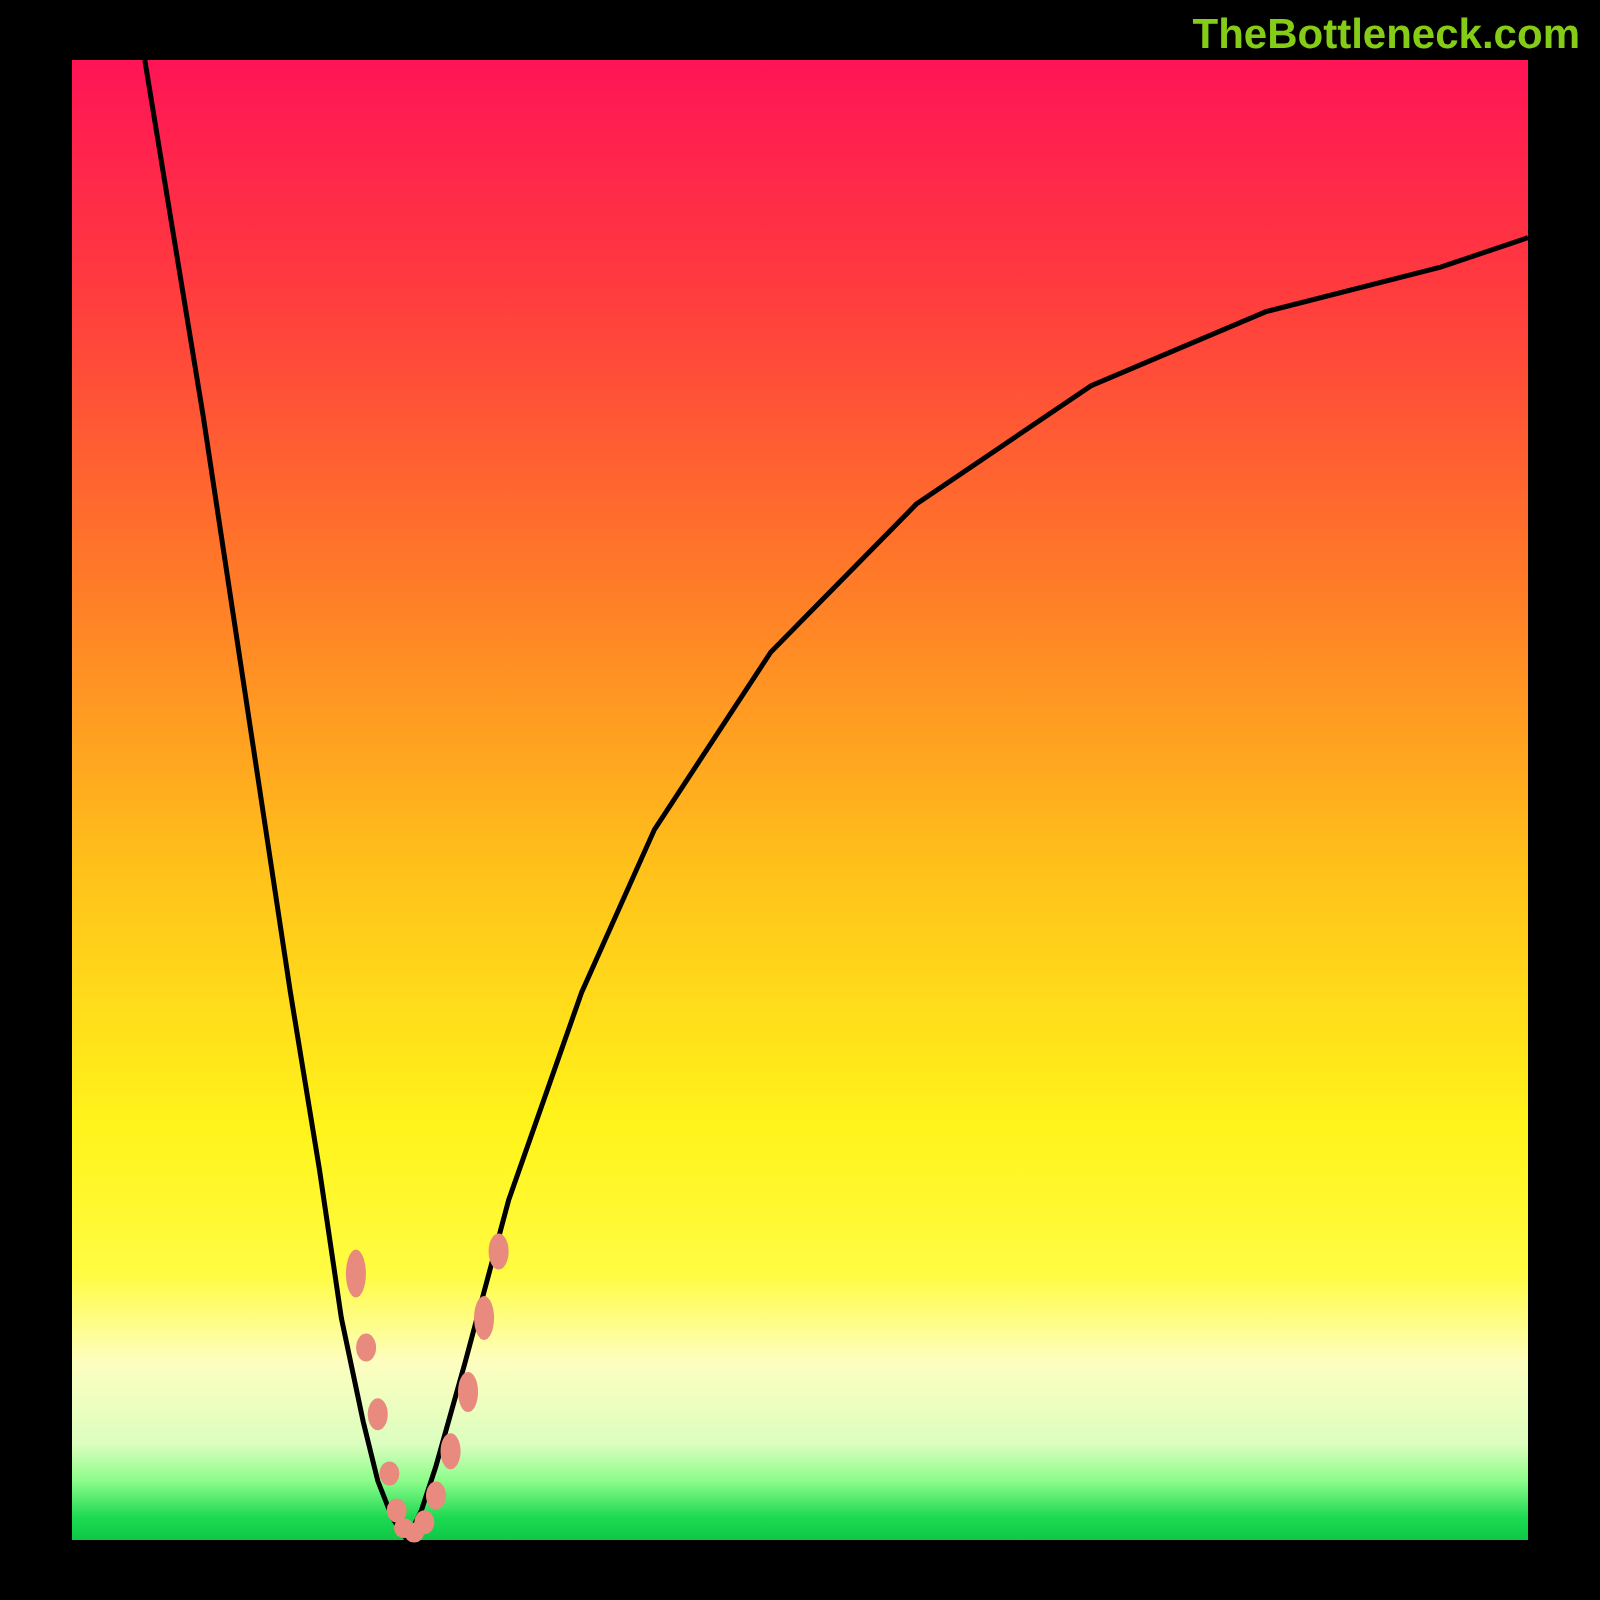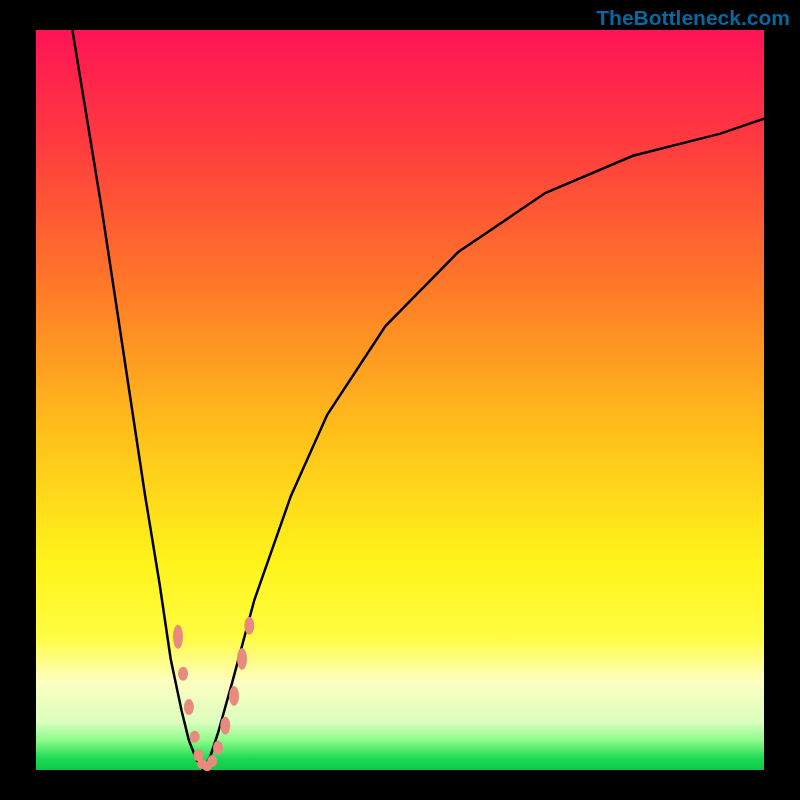--- a/index.html
+++ b/index.html
@@ -19,21 +19,21 @@
       position: absolute;
       top: 0;
       left: 0;
       width: 800px;
       height: 800px;
     }
     .watermark {
       position: absolute;
       top: 6px;
       right: 10px;
-      color: #0369a1;
+      color: #84cc16;
       font-size: 21px;
       font-weight: bold;
       z-index: 10;
       font-family: Arial, sans-serif;
     }
     svg {
       display: block;
     }
   </style>
 </head>

